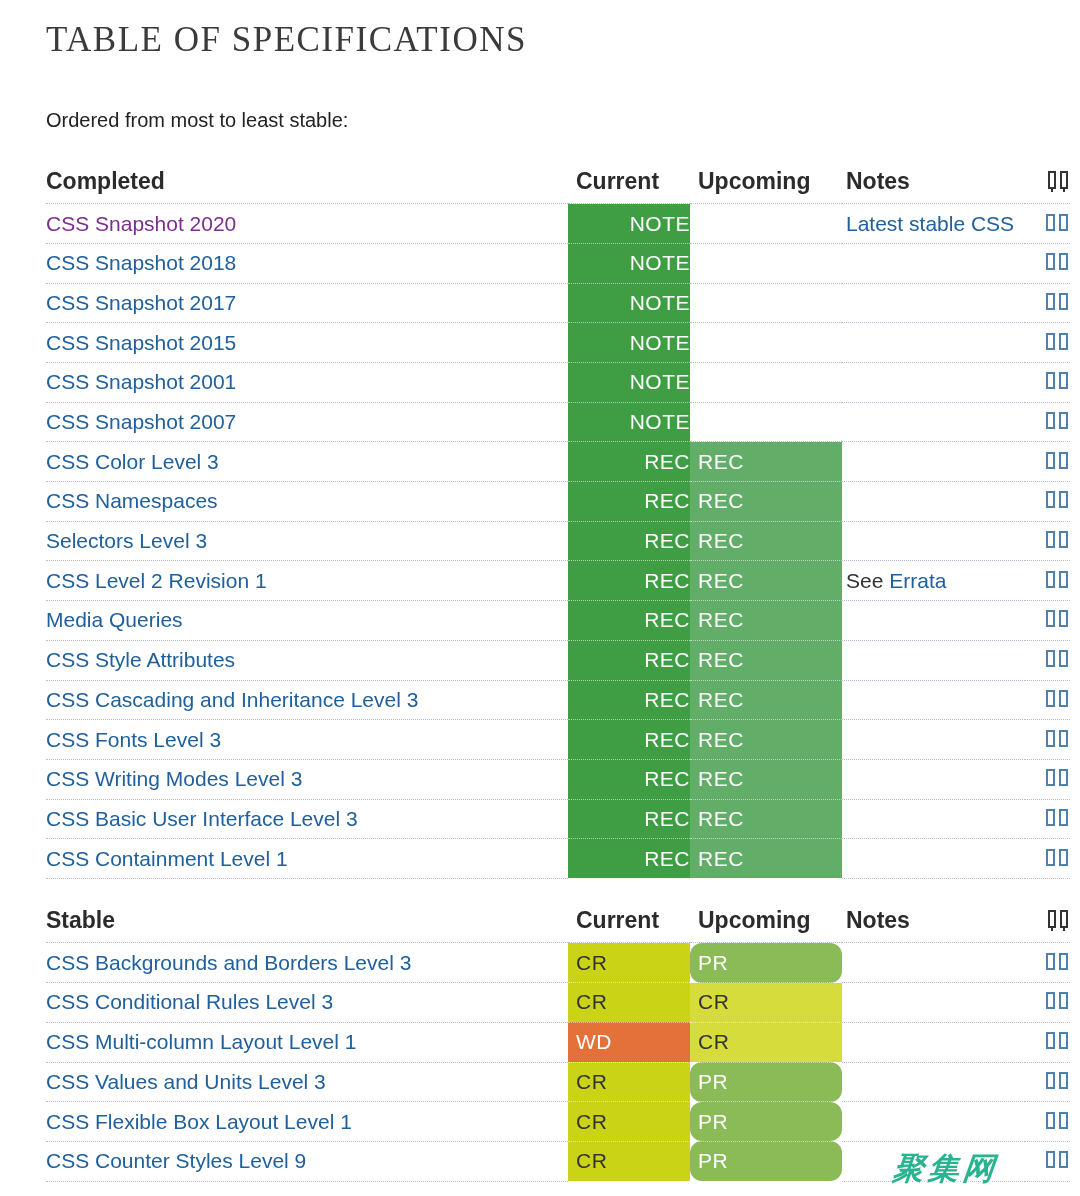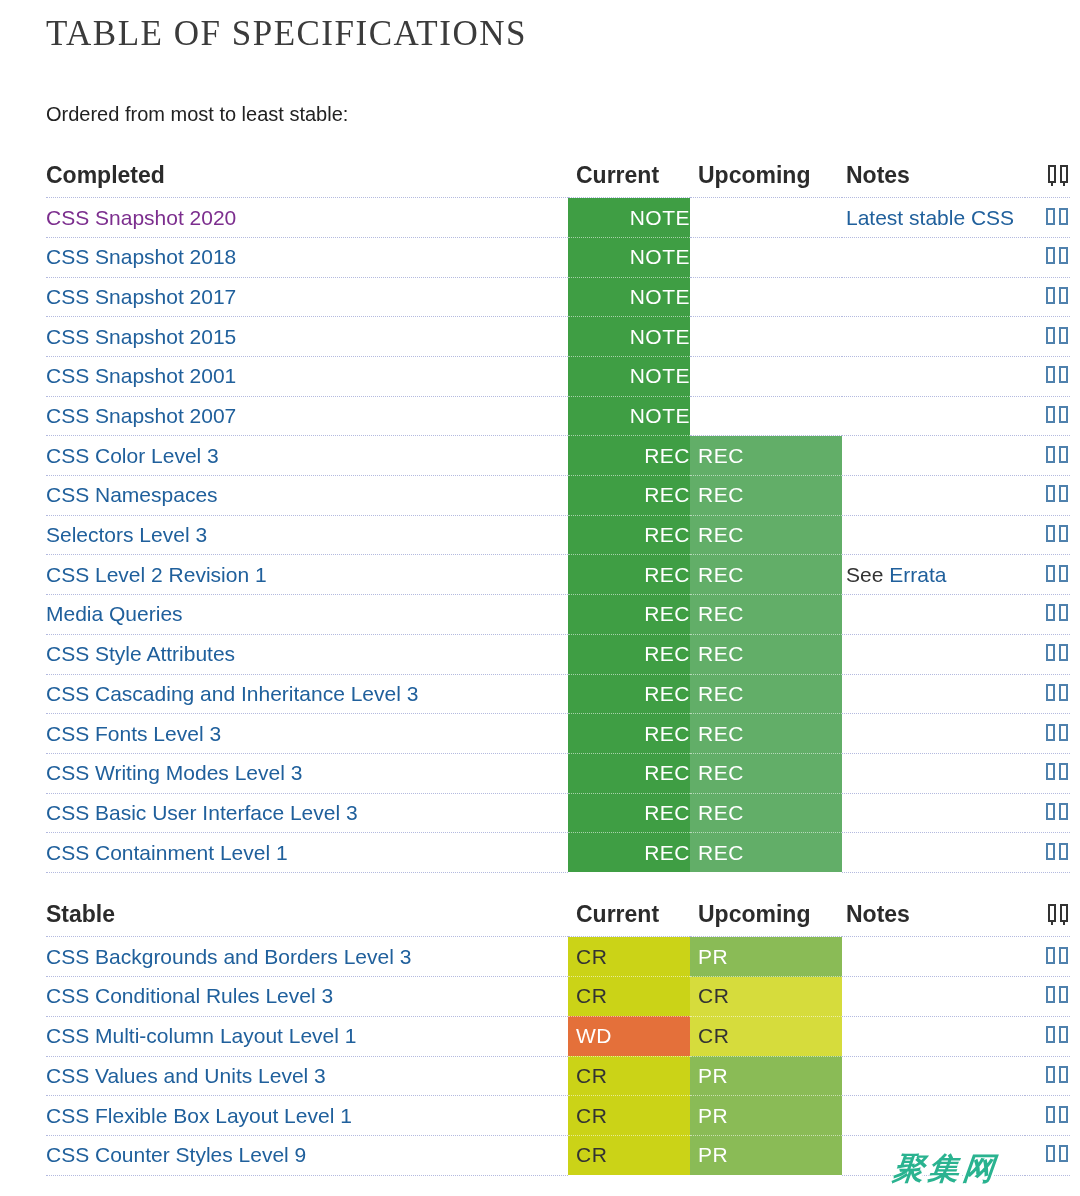--- a/index.html
+++ b/index.html
@@ -15,21 +15,21 @@
   *{box-sizing:border-box;}
   html,body{margin:0;padding:0;}
   body{
     width:1080px;height:1196px;
     background:#fff;
     font-family:"Liberation Sans",sans-serif;
     color:var(--ink);
     overflow:hidden;
     position:relative;
   }
-  .page{padding:6px 10px 0 46px;position:relative;}
+  .page{padding:12px 10px 0 46px;position:relative;}
 
   .page-title{
     font-family:"Liberation Serif",serif;
     font-weight:400;
     font-size:35px;
     letter-spacing:1.5px;
     color:#3b3b3b;
     margin:6px 0 0 0;
     line-height:1.25;
   }
@@ -82,21 +82,21 @@
   a{text-decoration:none;}
   .spec-link{color:var(--link);}
   .spec-link.visited{color:var(--visited);}
   .notes-text{color:var(--ink);text-align:right;}
   .notes-link{color:var(--link);}
 
   .badge-label{font-weight:500;letter-spacing:0.5px;}
 
   td.bg-green-dark{background:#3f9e44;border-bottom-color:var(--sep-on-badge);text-align:right;}
   td.bg-green-light{background:#62ae68;border-bottom-color:var(--sep-on-badge);}
-  td.bg-green-mid{background:#8abb56;border-bottom-color:var(--sep-on-badge);}
+  td.bg-green-mid{background:#8abb56;border-bottom-color:var(--sep-on-badge);border-radius:12px;}
   td.bg-orange{background:#e4703a;border-bottom-color:var(--sep-on-badge);}
   td.bg-yellow{background:#cbd317;border-bottom-color:var(--sep-on-badge);}
   td.bg-yellow-light{background:#d6dc3c;border-bottom-color:var(--sep-on-badge);}
 
   td.bg-green-dark .badge-label,
   td.bg-green-light .badge-label,
   td.bg-green-mid .badge-label,
   td.bg-orange .badge-label{color:#fff;}
   td.bg-yellow .badge-label,
   td.bg-yellow-light .badge-label{color:#333;margin-top:21px;}

